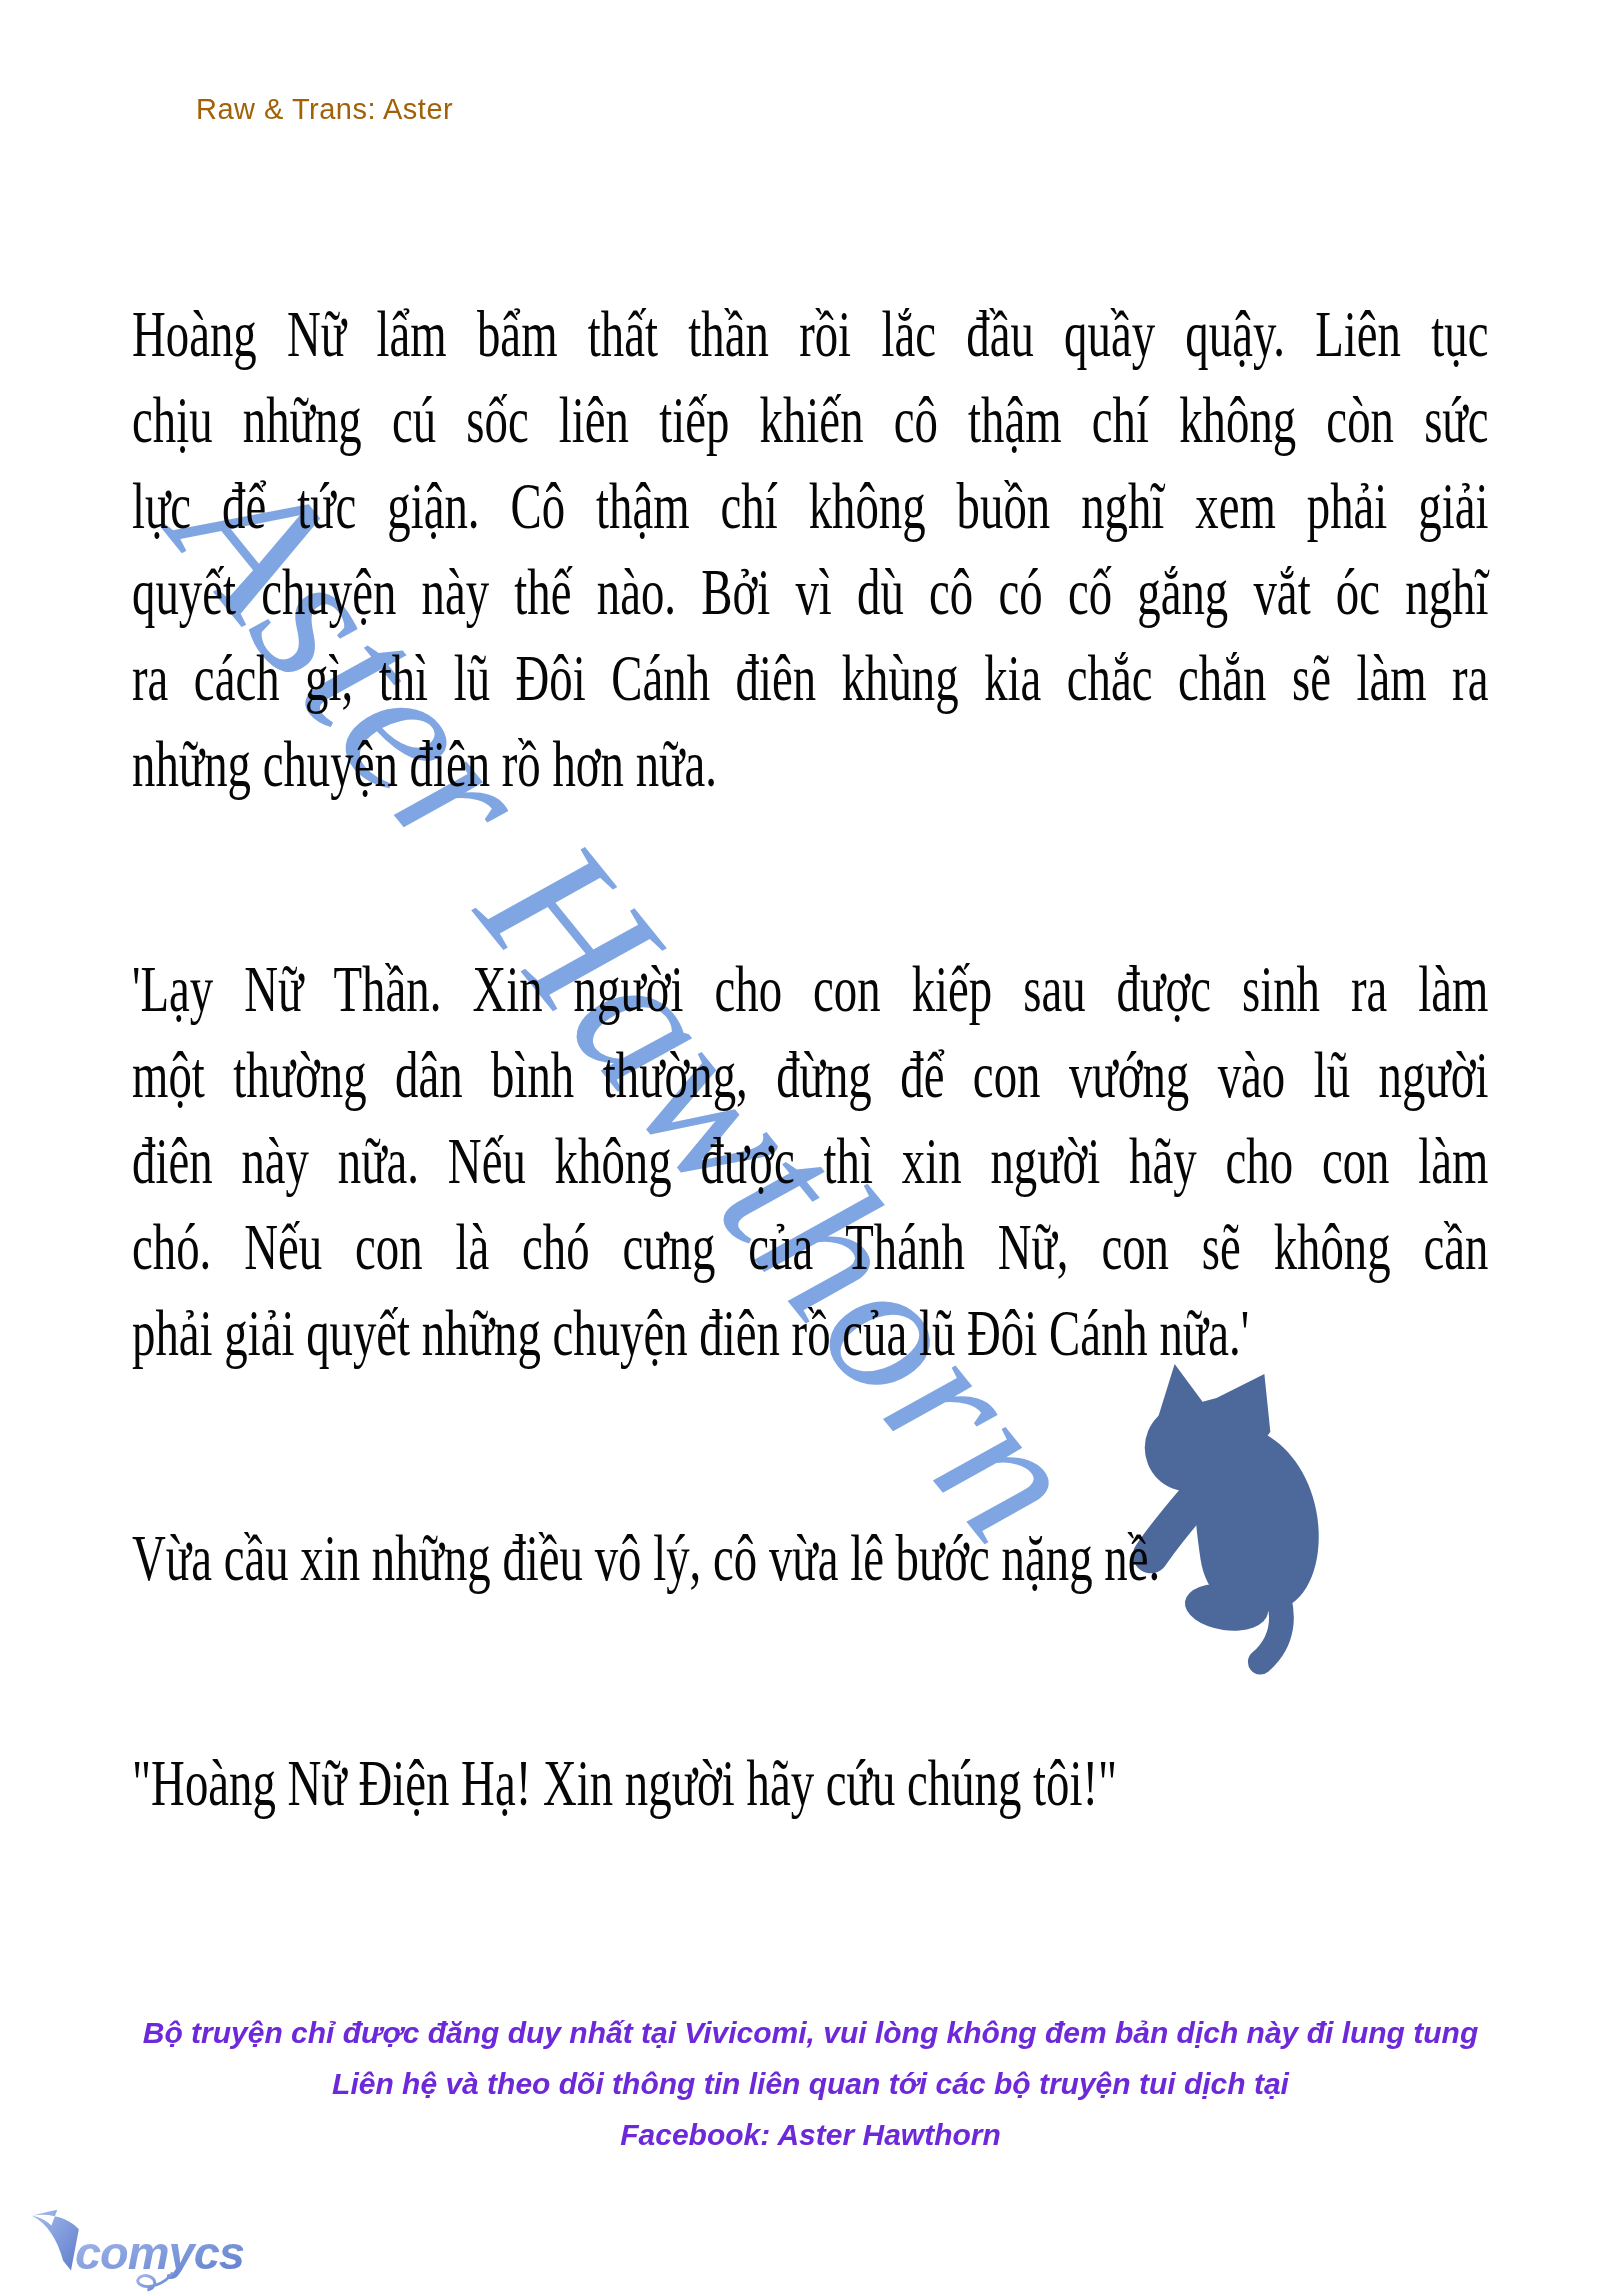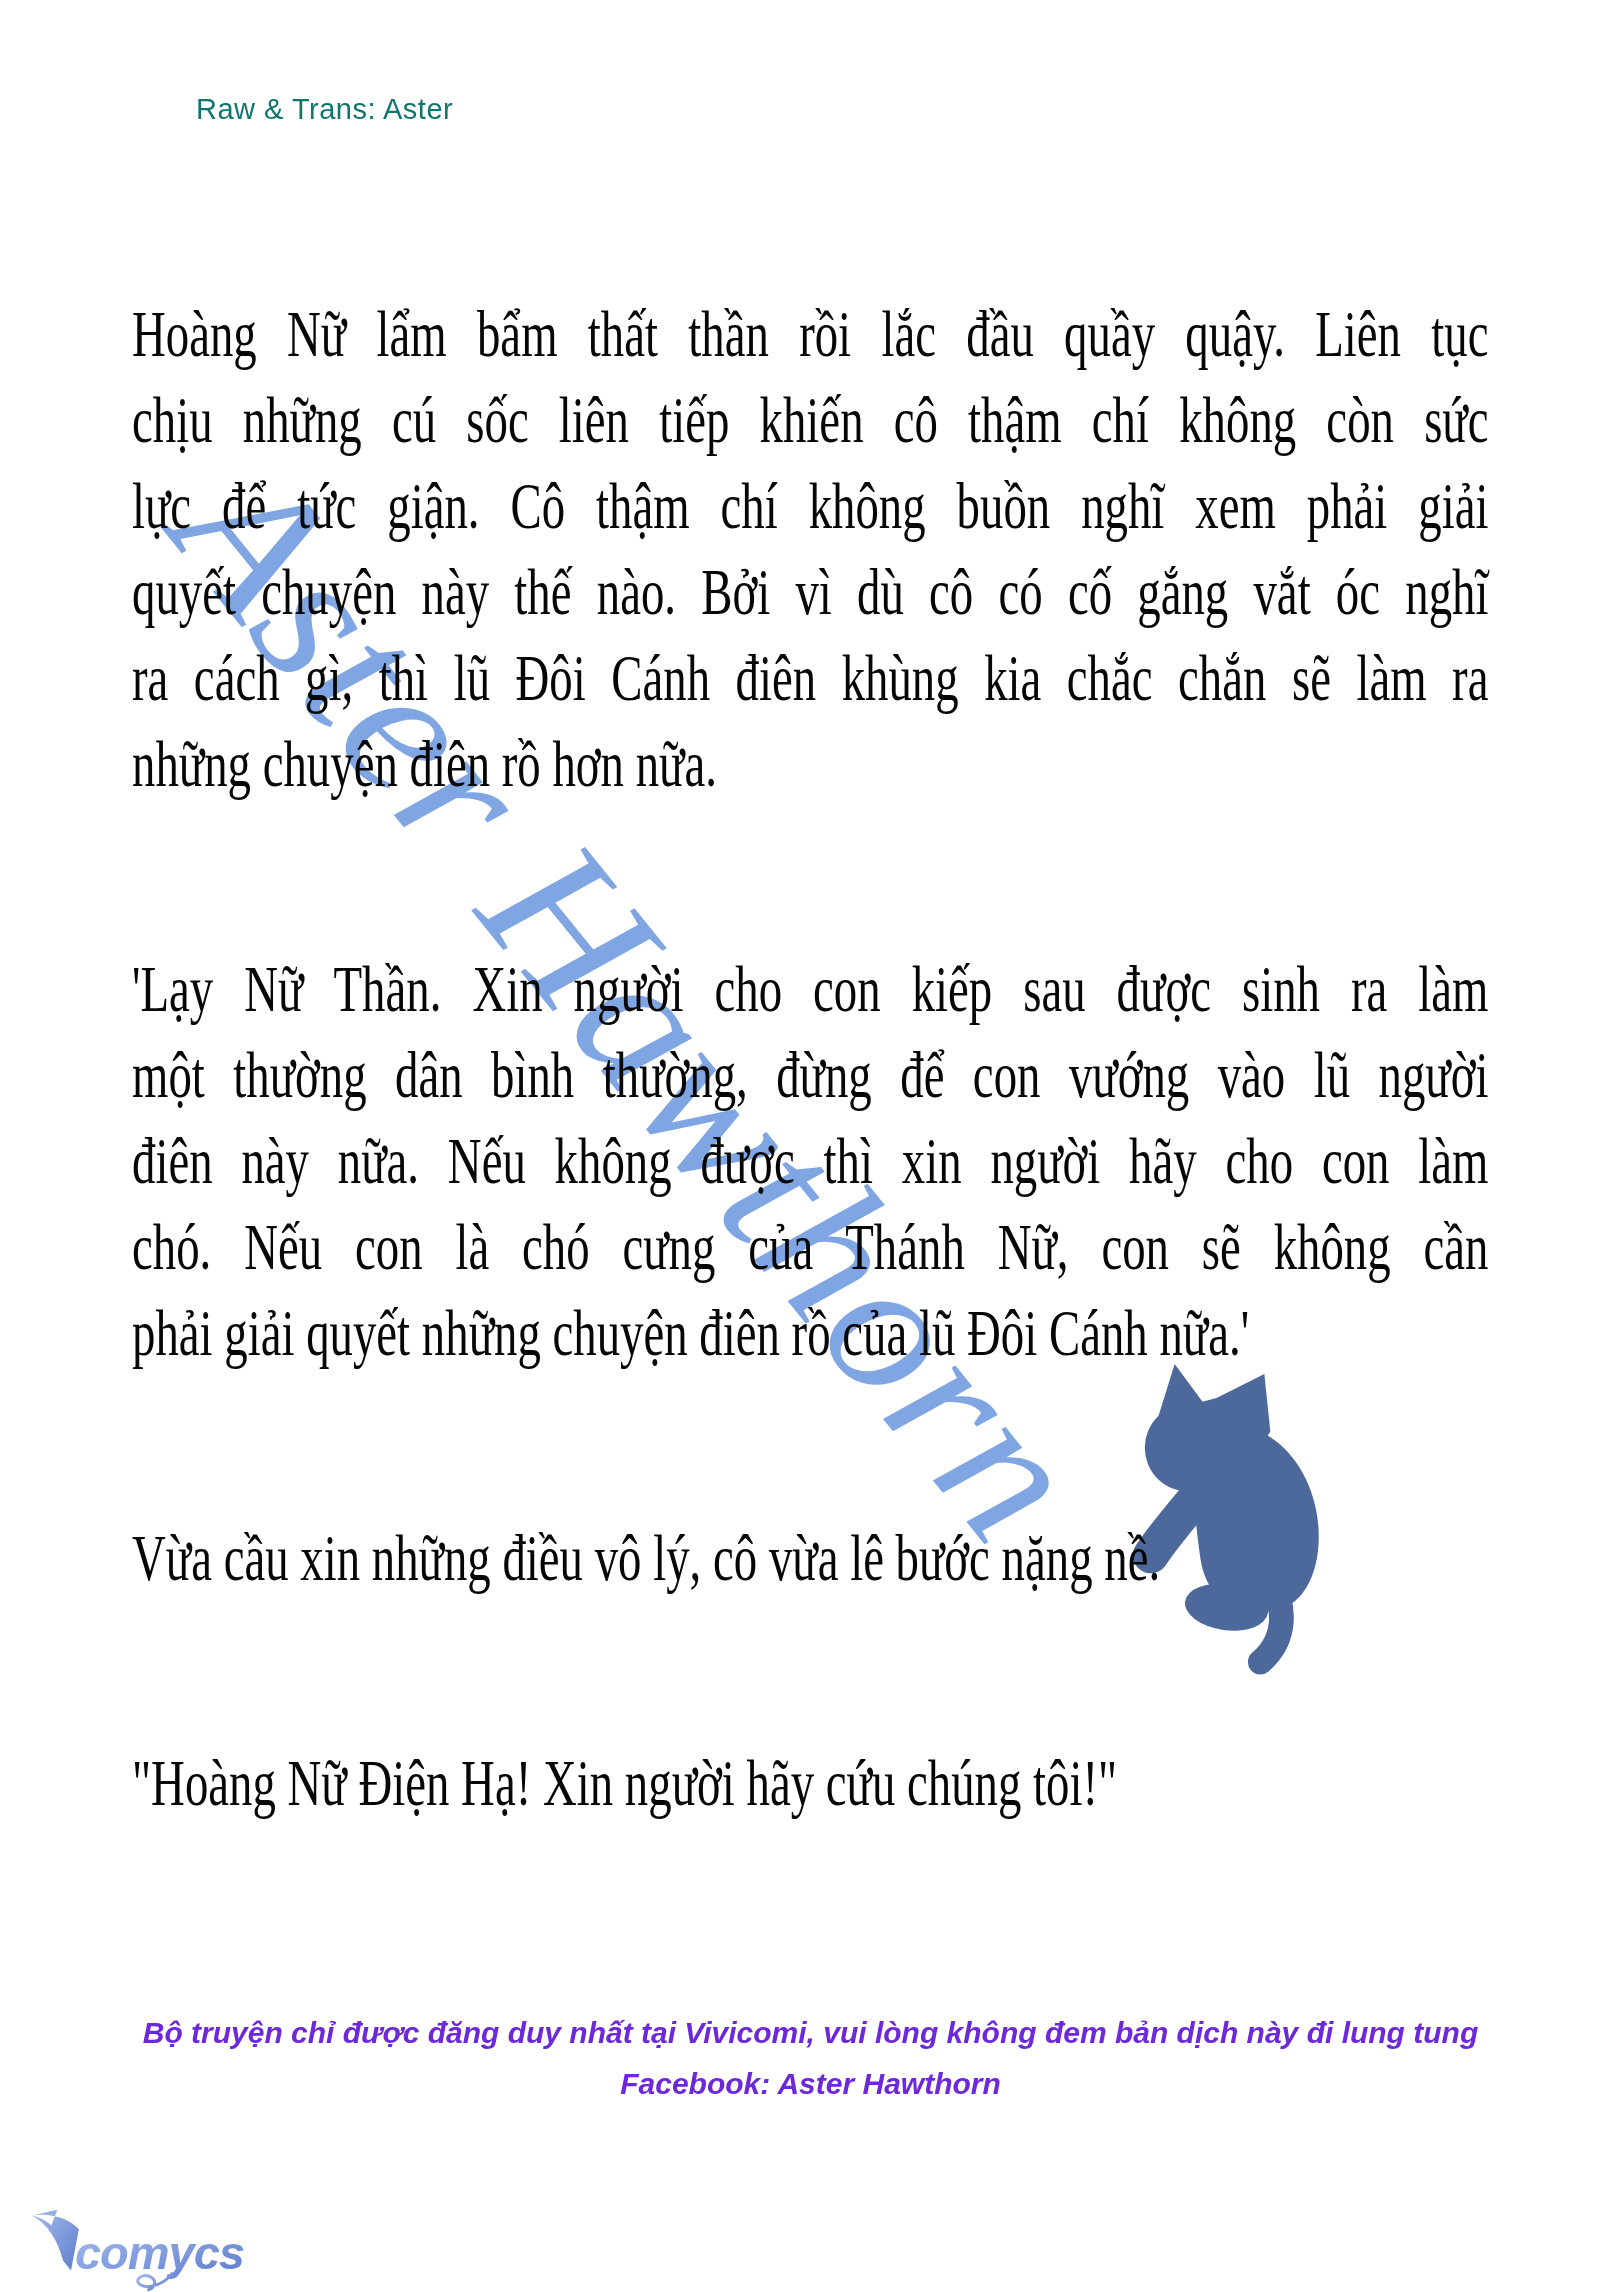--- a/index.html
+++ b/index.html
@@ -7,21 +7,21 @@
     position:relative;
     width:1621px;height:2293px;
     background:#ffffff;
     overflow:hidden;
     font-family:"Liberation Serif", serif;
   }
   
   .credit{
     position:absolute;left:196px;top:93px;
     font-family:"Liberation Sans", sans-serif;
-    font-size:29px;color:#0f766e;letter-spacing:0.5px;
+    font-size:29px;color:#a16207;letter-spacing:0.5px;
   }
   
   .watermark{
     position:absolute;left:294px;top:431px;
     transform:rotate(51deg);transform-origin:0 0;
     font-family:"Liberation Serif", serif;
     font-style:italic;
     font-size:196px;line-height:1;
     letter-spacing:0.02em;
     color:#7fa6e2;
@@ -109,20 +109,21 @@
       <div class="paragraph">
         <div class="line">Vừa cầu xin những điều vô lý, cô vừa lê bước nặng nề.</div>
       </div>
       <div class="paragraph">
         <div class="line">"Hoàng Nữ Điện Hạ! Xin người hãy cứu chúng tôi!"</div>
       </div>
     </div>
 
   <div class="footer">
     <div class="fline">Bộ truyện chỉ được đăng duy nhất tại Vivicomi, vui lòng không đem bản dịch này đi lung tung</div>
+    <div class="fline">Liên hệ và theo dõi thông tin liên quan tới các bộ truyện tui dịch tại</div>
     <div class="fline">Facebook: Aster Hawthorn</div>
   </div>
 
   <svg class="logo" viewBox="0 0 250 95" xmlns="http://www.w3.org/2000/svg" aria-hidden="true">
     <defs>
       <linearGradient id="lg" x1="0" y1="0" x2="1" y2="1">
         <stop offset="0" stop-color="#a9bdee"></stop>
         <stop offset="1" stop-color="#5c7ccc"></stop>
       </linearGradient>
     </defs>

